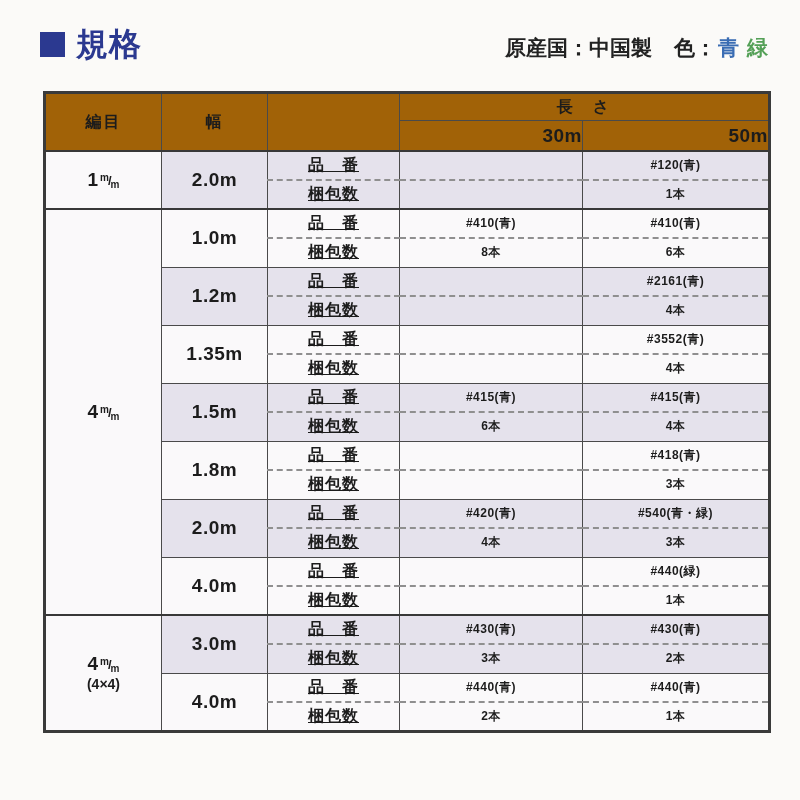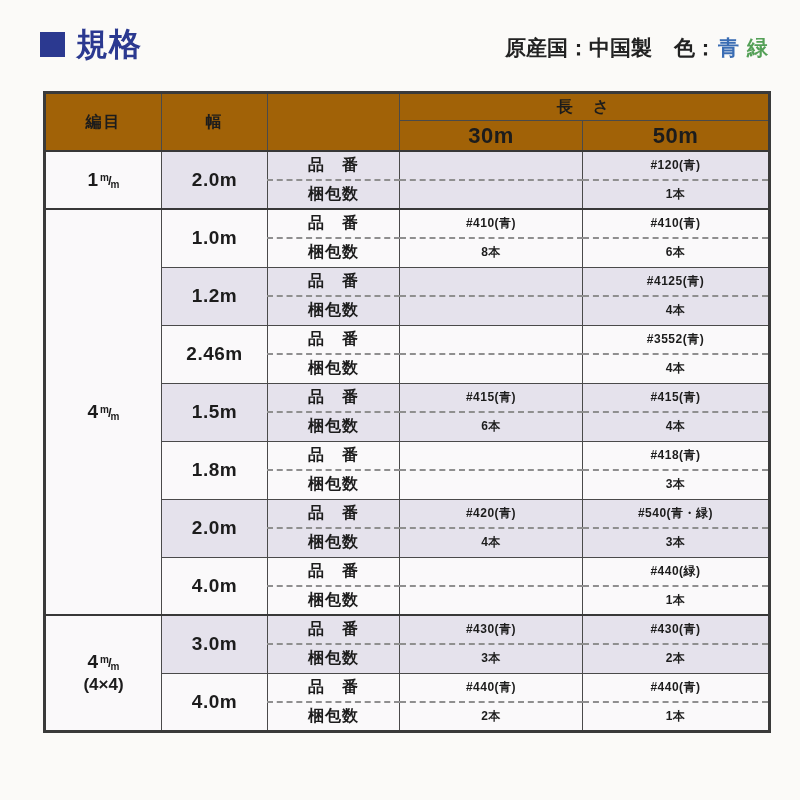--- a/index.html
+++ b/index.html
@@ -45,43 +45,43 @@
   col.c-30{width:183px;}
   col.c-50{width:187px;}
 
   .spec th,.spec td{
     border:1px solid #4a4a4a;
     text-align:center;vertical-align:middle;
     padding:0;font-weight:bold;color:#1c1c1c;
   }
   thead th{background:#a16207;font-size:16px;}
   thead tr.h1 th{height:26px;letter-spacing:2px;}
-  thead tr.h2 th{height:29px;font-size:22px;letter-spacing:0.5px;}
+  thead tr.h2 th{height:29px;font-size:19px;letter-spacing:0.5px;text-align:right;}
   tbody{border-top:2px solid #383838;}
   tbody tr{height:29px;}
 
   td.mesh{background:#faf9fa;font-size:19px;line-height:1.25;}
   td.width{font-size:19px;letter-spacing:0.5px;margin-left:48px;}
-  td.lbl{font-size:16px;letter-spacing:1px;}
+  td.lbl{font-size:16px;letter-spacing:1px;text-decoration:underline;}
   td.dat{font-size:12px;letter-spacing:0.5px;}
 
   tr.shaded td{background:#e5e2ec;}
   tr.shaded td.mesh{background:#faf9fa;}
 
   
   tr.rtop td.dash{border-bottom:2px dashed #8f8f8f;}
   tr.rbot td{border-top:none;}
   
   tr.sep td{border-top:1px solid #4a4a4a;}
 
   .frac{display:inline-block;font-size:10px;line-height:0;margin-left:2px;letter-spacing:0;}
   .frac .fn{display:inline-block;transform:translateY(-5px);}
   .frac .fs{display:inline-block;font-size:13px;transform:translateY(-1px);margin:0 -1px;}
   .frac .fd{display:inline-block;transform:translateY(2px);}
-  .mesh-note{font-size:17px;letter-spacing:0;}
+  .mesh-note{font-size:14px;letter-spacing:0;}
 </style>
 </head>
 <body>
 
 <div class="page">
 
   <div class="header-bar">
     <div class="title">
       <span class="title-square"></span>
       <span>規格</span>
@@ -145,30 +145,30 @@
       <tr class="rbot">
         <td class="lbl">梱包数</td>
         <td class="dat">8本</td>
         <td class="dat">6本</td>
       </tr>
 
       <tr class="rtop sep shaded">
         <td class="width" rowspan="2">1.2m</td>
         <td class="lbl dash">品　番</td>
         <td class="dat dash"></td>
-        <td class="dat dash">#4125(青)</td>
-      </tr>
-      <tr class="rbot shaded">
-        <td class="lbl">梱包数</td>
-        <td class="dat"></td>
-        <td class="dat">4本</td>
-      </tr>
-
-      <tr class="rtop sep">
-        <td class="width" rowspan="2">2.46m</td>
+        <td class="dat dash">#2161(青)</td>
+      </tr>
+      <tr class="rbot shaded">
+        <td class="lbl">梱包数</td>
+        <td class="dat"></td>
+        <td class="dat">4本</td>
+      </tr>
+
+      <tr class="rtop sep">
+        <td class="width" rowspan="2">1.35m</td>
         <td class="lbl dash">品　番</td>
         <td class="dat dash"></td>
         <td class="dat dash">#3552(青)</td>
       </tr>
       <tr class="rbot">
         <td class="lbl">梱包数</td>
         <td class="dat"></td>
         <td class="dat">4本</td>
       </tr>
 

